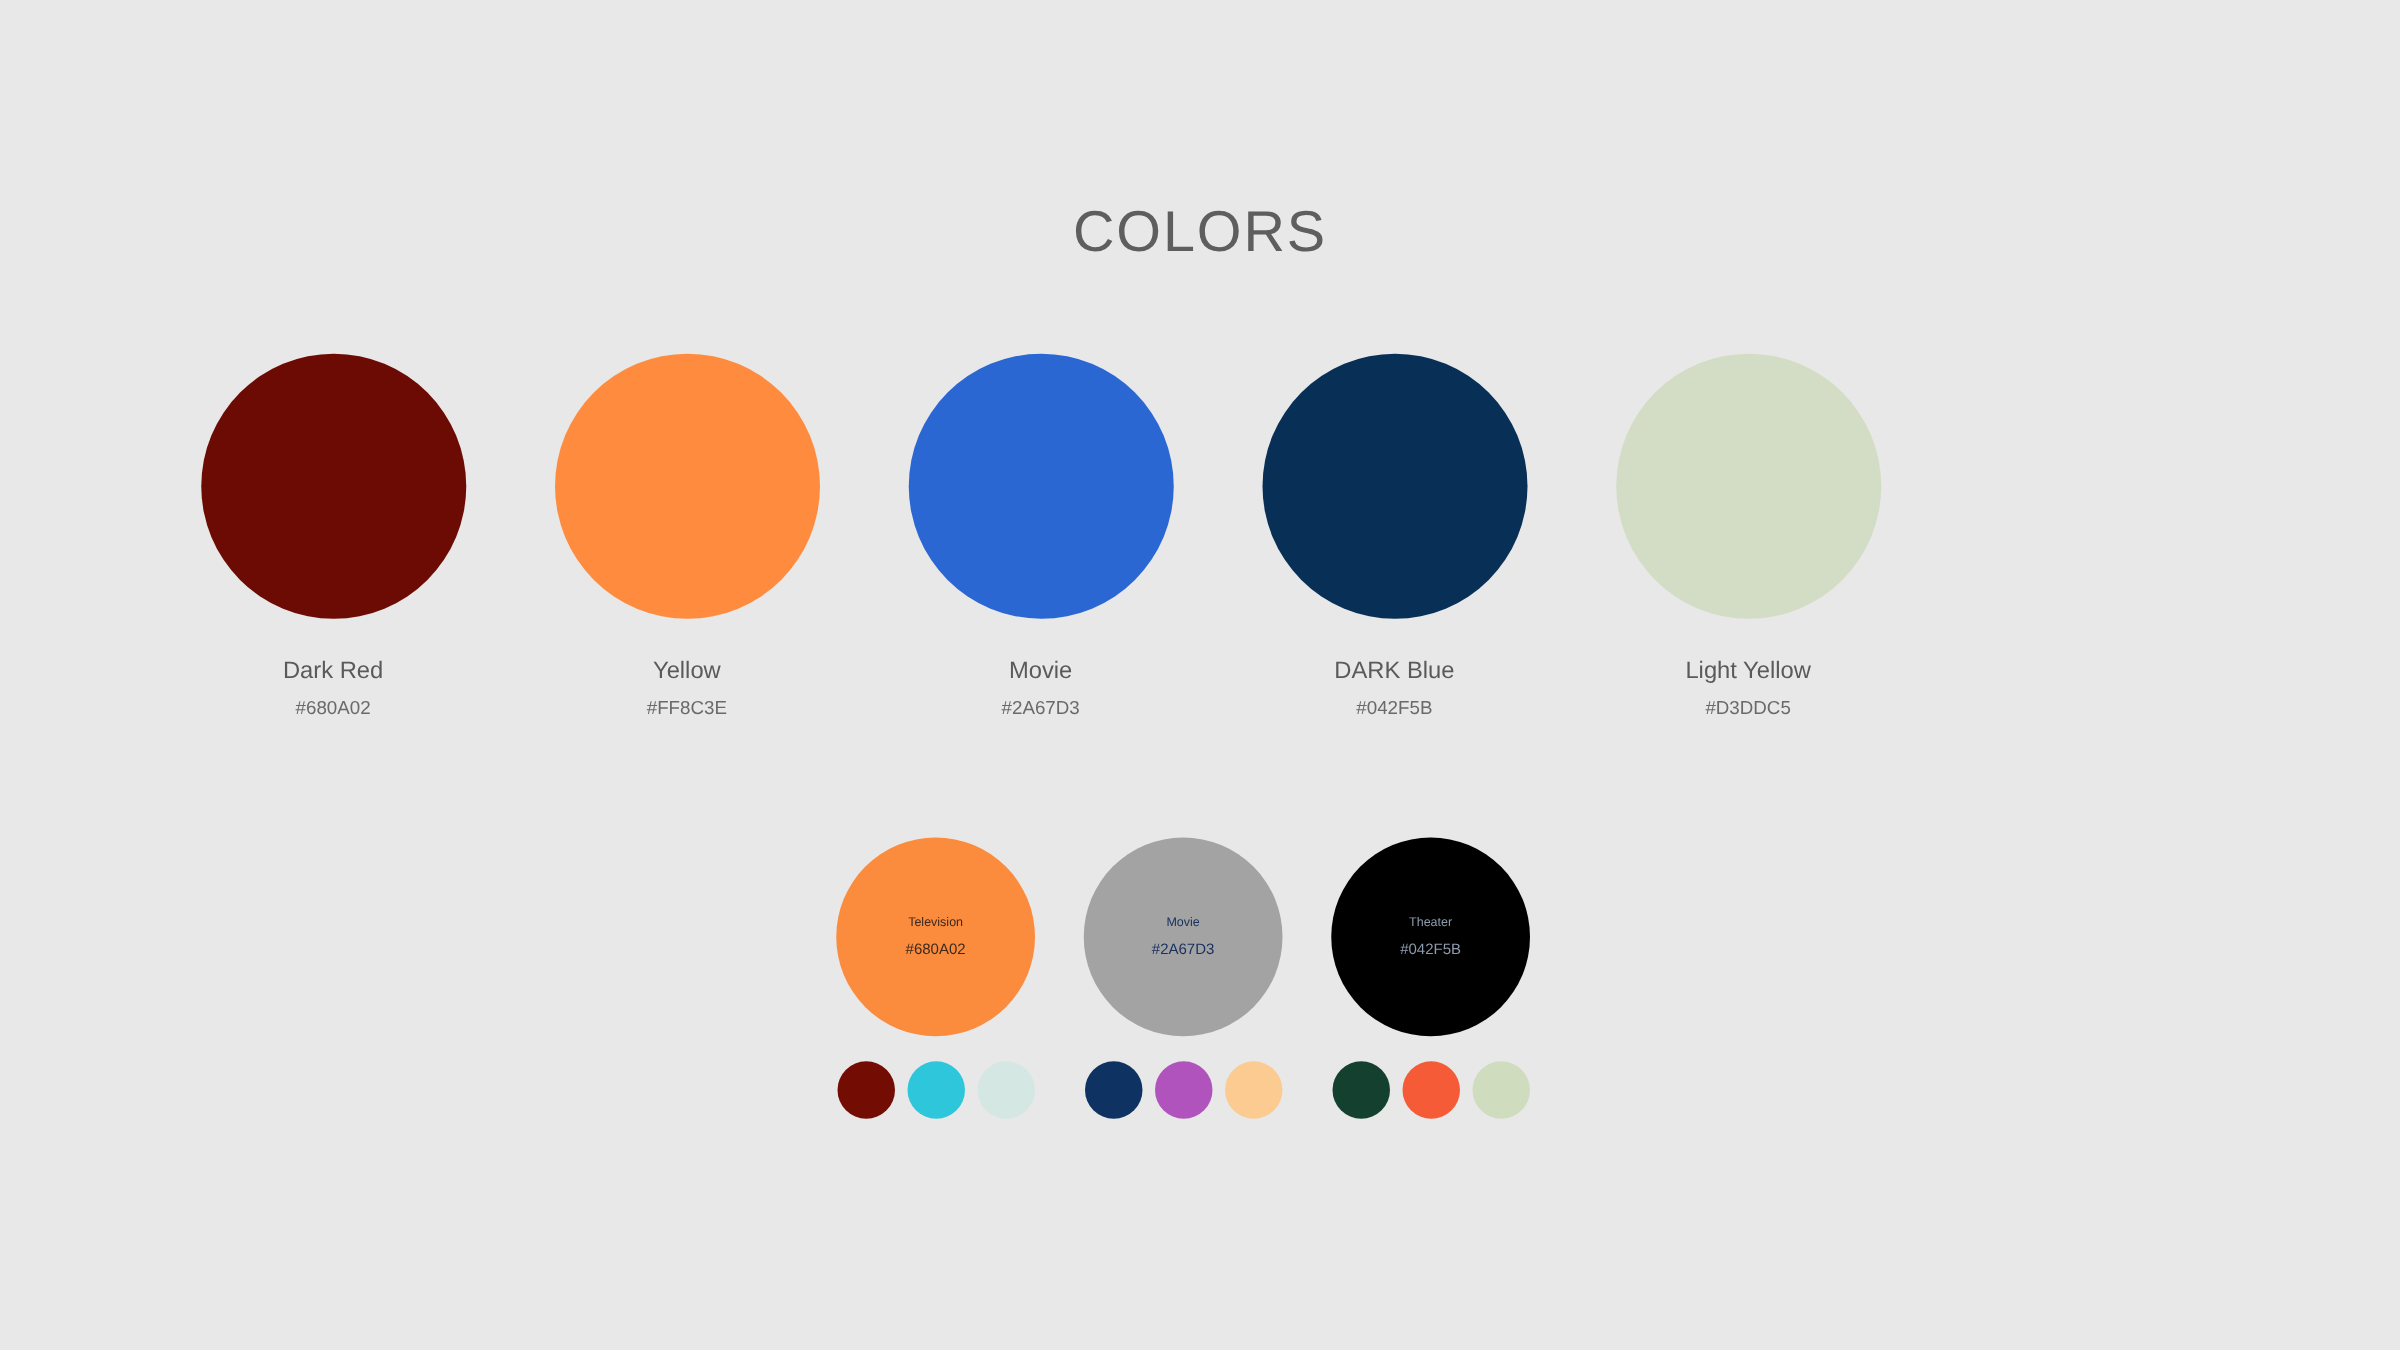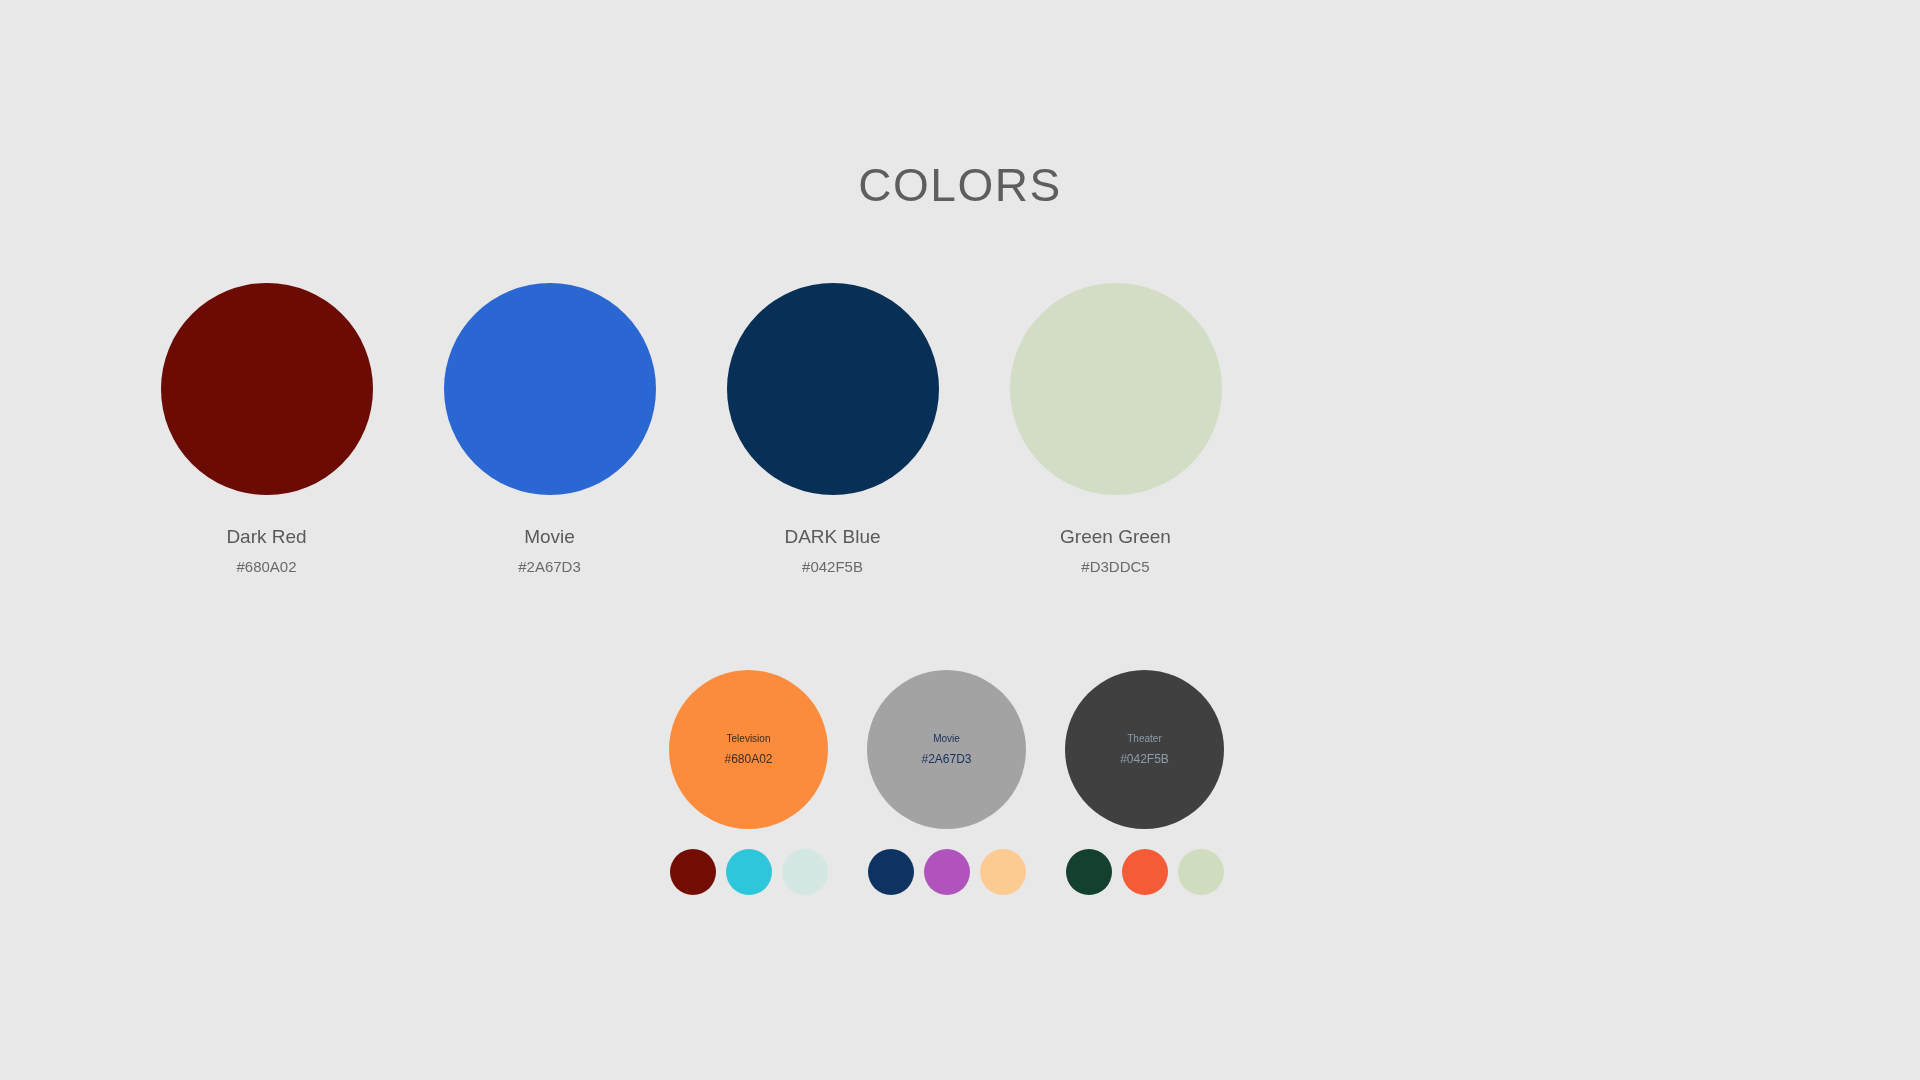--- a/index.html
+++ b/index.html
@@ -124,37 +124,42 @@
   <h1 class="page-title">COLORS</h1>
 
   <div class="primary-row">
 
     <div class="primary-item">
       <div class="primary-disc" style="background:#6B0B04"></div>
       <div class="primary-name">Dark Red</div>
       <div class="primary-hex">#680A02</div>
     </div>
 
+    <div class="primary-item">
+      <div class="primary-disc" style="background:#FF8C3E"></div>
+      <div class="primary-name">Yellow</div>
+      <div class="primary-hex">#FF8C3E</div>
+    </div>
 
     <div class="primary-item">
       <div class="primary-disc" style="background:#2A67D3"></div>
       <div class="primary-name">Movie</div>
       <div class="primary-hex">#2A67D3</div>
     </div>
 
     <div class="primary-item">
       <div class="primary-disc" style="background:#082F56"></div>
       <div class="primary-name">DARK Blue</div>
       <div class="primary-hex">#042F5B</div>
     </div>
 
 
     <div class="primary-item">
       <div class="primary-disc" style="background:#D3DDC5"></div>
-      <div class="primary-name">Green Green</div>
+      <div class="primary-name">Light Yellow</div>
       <div class="primary-hex">#D3DDC5</div>
     </div>
 
   </div>
 
   <div class="category-row">
 
     <div class="category-group">
       <div class="category-disc" style="background:#FB8C3E">
         <div class="category-name" style="color:#3A2A1E">Television</div>
@@ -173,21 +178,21 @@
         <div class="category-hex" style="color:#17305E">#2A67D3</div>
       </div>
       <div class="dots-row">
         <div class="dot" style="background:#0E3262"></div>
         <div class="dot" style="background:#B053BC"></div>
         <div class="dot" style="background:#FCCB91"></div>
       </div>
     </div>
 
     <div class="category-group">
-      <div class="category-disc" style="background:#404040">
+      <div class="category-disc" style="background:#000000">
         <div class="category-name" style="color:#8E9BAC">Theater</div>
         <div class="category-hex" style="color:#8E9BAC">#042F5B</div>
       </div>
       <div class="dots-row">
         <div class="dot" style="background:#14412F"></div>
         <div class="dot" style="background:#F45B36"></div>
         <div class="dot" style="background:#CFDCBE"></div>
       </div>
     </div>
 

